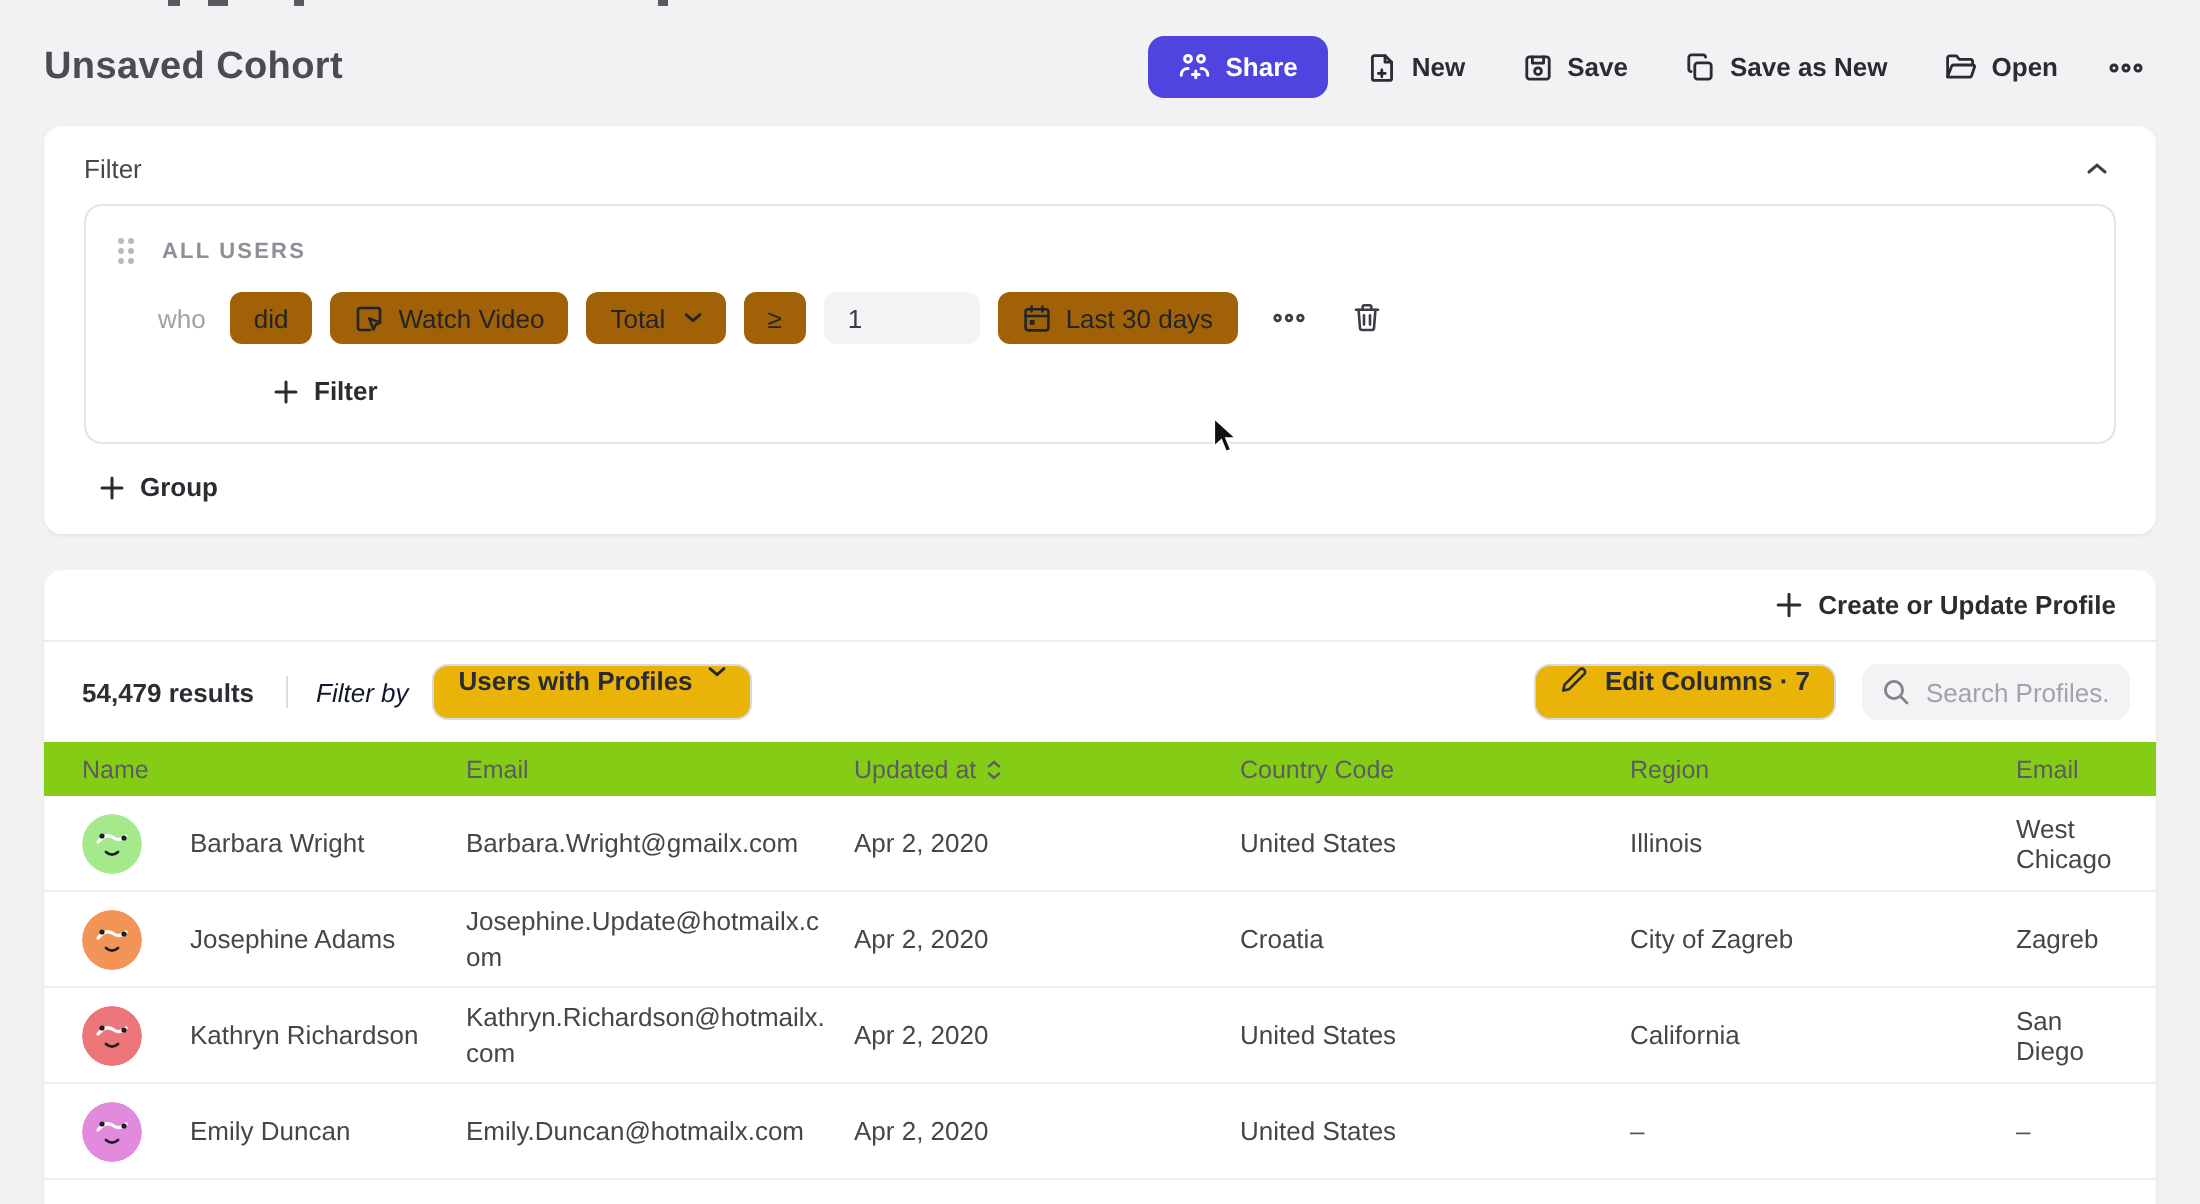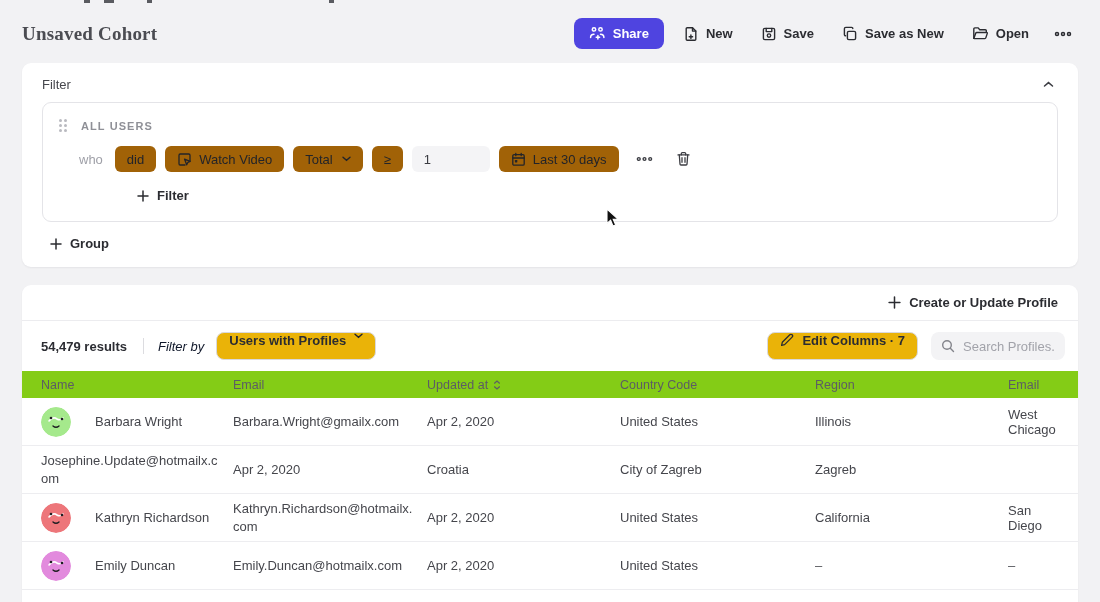--- a/index.html
+++ b/index.html
@@ -12,21 +12,21 @@
   }
   
   .sliver { position:absolute; top:0; left:0; height:3px; width:100%; }
   .sliver span { position:absolute; top:0; height:3px; background:#5a5b60; display:block; }
 
   
   .page-header {
     display:flex; align-items:center; justify-content:space-between;
     padding:18px 22px 14px 22px;
   }
-  .page-title { font-size:19px; font-weight:bold; color:#4b4c52; letter-spacing:.2px;font-family:Liberation Serif, serif; }
+  .page-title { font-size:19px; font-weight:bold; color:#4b4c52; letter-spacing:.2px; }
   .header-actions { display:flex; align-items:center; gap:10px; }
   .btn {
     display:flex; align-items:center; gap:7px;
     font-size:13px; font-weight:bold; color:#2b2c31;
     background:transparent; border:none; cursor:pointer;
     padding:7px 9px; border-radius:8px;
     font-family:inherit;
   }
   .btn svg { flex:0 0 auto; }
   .btn-primary {
@@ -382,20 +382,31 @@
 </svg>
       <span>Barbara Wright</span>
     </div>
     <div class="td td-email">Barbara.Wright@gmailx.com</div>
     <div class="td">Apr 2, 2020</div>
     <div class="td">United States</div>
     <div class="td ">Illinois</div>
     <div class="td ">West Chicago</div>
       </div>
       <div class="trow">
+    <div class="td name-cell">
+
+<svg class="avatar" viewBox="0 0 30 30">
+  <circle cx="15" cy="15" r="15" fill="#f29457"></circle>
+  <path d="M8 14 q4 -5 8 -2 q3 2 6 -1" fill="none" stroke="#ffffff" stroke-width="1.6" stroke-linecap="round"></path>
+  <circle cx="10" cy="11" r="1.3" fill="#1e1e22"></circle>
+  <circle cx="21" cy="12" r="1.3" fill="#1e1e22"></circle>
+  <path d="M12 19 q3 2.6 6 0" fill="none" stroke="#1e1e22" stroke-width="1.4" stroke-linecap="round"></path>
+</svg>
+      <span>Josephine Adams</span>
+    </div>
     <div class="td td-email">Josephine.Update@hotmailx.com</div>
     <div class="td">Apr 2, 2020</div>
     <div class="td">Croatia</div>
     <div class="td ">City of Zagreb</div>
     <div class="td ">Zagreb</div>
       </div>
       <div class="trow">
     <div class="td name-cell">
 
 <svg class="avatar" viewBox="0 0 30 30">

